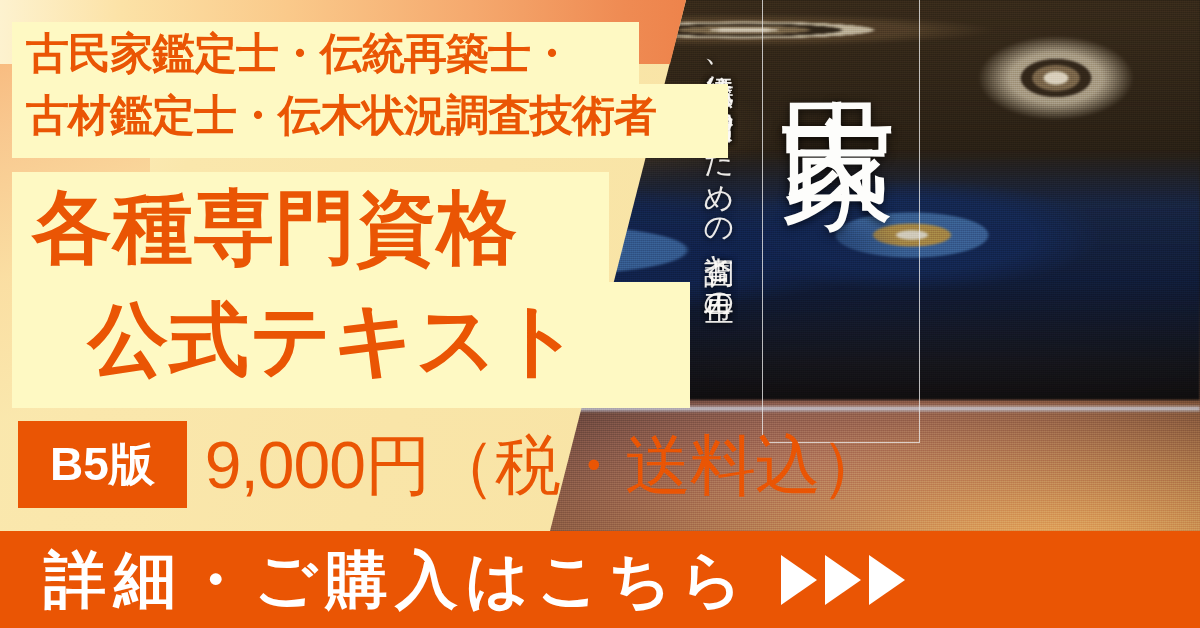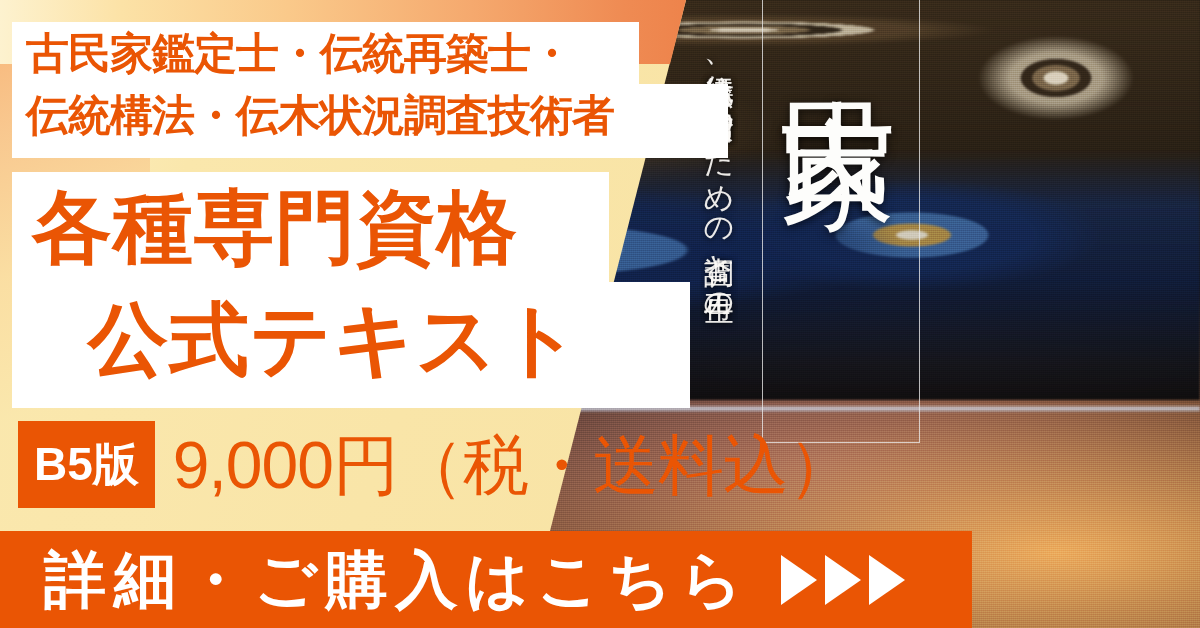--- a/index.html
+++ b/index.html
@@ -101,21 +101,21 @@
     background:linear-gradient(90deg,#fdf2cf 0%,#fce2a6 16%,#fac98a 38%,#f5a96e 62%,#ef8b53 82%,#ec7a42 100%);
     clip-path:polygon(0 0, 686px 0, 670px 64px, 0 64px);
   }
   .cream-left-grad{
     position:absolute;left:0;top:0;width:150px;height:531px;
     background:linear-gradient(160deg,#f7ab6b 0%,#f8c389 22%,#fadda0 48%,#fae7ac 72%,#fae7ac 100%);
     opacity:.9;
   }
 
   
-  .wbox{position:absolute;background:#ffffff;}
+  .wbox{position:absolute;background:#fef9c3;}
 
   #box-certs{
     left:12px;top:22px;width:716px;height:136px;
     clip-path:polygon(0 0, 627px 0, 627px 62px, 716px 62px, 716px 136px, 0 136px);
   }
   #box-title{
     left:12px;top:172px;width:678px;height:246px;
     clip-path:polygon(0 0, 597px 0, 597px 110px, 678px 110px, 678px 236px, 0 236px);
   }
 
@@ -134,30 +134,30 @@
   #title-2{padding-left:76px;}
 
   
   .price-row{
     position:absolute;left:18px;top:421px;
     display:flex;align-items:center;gap:18px;
   }
   #badge-b5{
     background:#ea5504;color:#ffffff;
     font-size:46px;font-weight:700;line-height:1;
-    padding:20px 16px 21px;letter-spacing:0px;white-space:nowrap;
+    padding:20px 32px 21px;letter-spacing:0px;white-space:nowrap;
   }
   #price-text{
     color:#ea5504;font-size:66px;font-weight:400;
     line-height:1;white-space:nowrap;letter-spacing:-1px;
   }
 
   
   #cta-bar{
-    position:absolute;left:0;bottom:0;width:972px;height:97px;
+    position:absolute;left:0;bottom:0;width:1200px;height:97px;
     background:#ea5504;display:flex;align-items:center;
   }
   #cta-text{
     color:#ffffff;font-size:62px;font-weight:700;
     letter-spacing:8px;white-space:nowrap;
     margin-left:44px;line-height:1;
   }
   .arrows{display:flex;align-items:center;gap:8px;margin-left:30px;}
   .arrow{
     width:0;height:0;
@@ -182,21 +182,21 @@
   <div class="cover-frame"></div>
   <div class="cover-title">古民家</div>
   <div class="cover-sub">伝統構法、古民家活用のための調査と再生の</div>
 
   <div class="cream"></div>
   <div class="cream-left-grad"></div>
   <div class="cream-top-grad"></div>
 
   <div class="wbox" id="box-certs">
     <div class="certs-line">古民家鑑定士・伝統再築士・</div>
-    <div class="certs-line">伝統構法・伝木状況調査技術者</div>
+    <div class="certs-line">古材鑑定士・伝木状況調査技術者</div>
   </div>
 
   <div class="wbox" id="box-title">
     <div class="title-line" id="title-1">各種専門資格</div>
     <div class="title-line" id="title-2">公式テキスト</div>
   </div>
 
   <div class="price-row">
     <div id="badge-b5">B5版</div>
     <div id="price-text">9,000円（税・送料込）</div>

